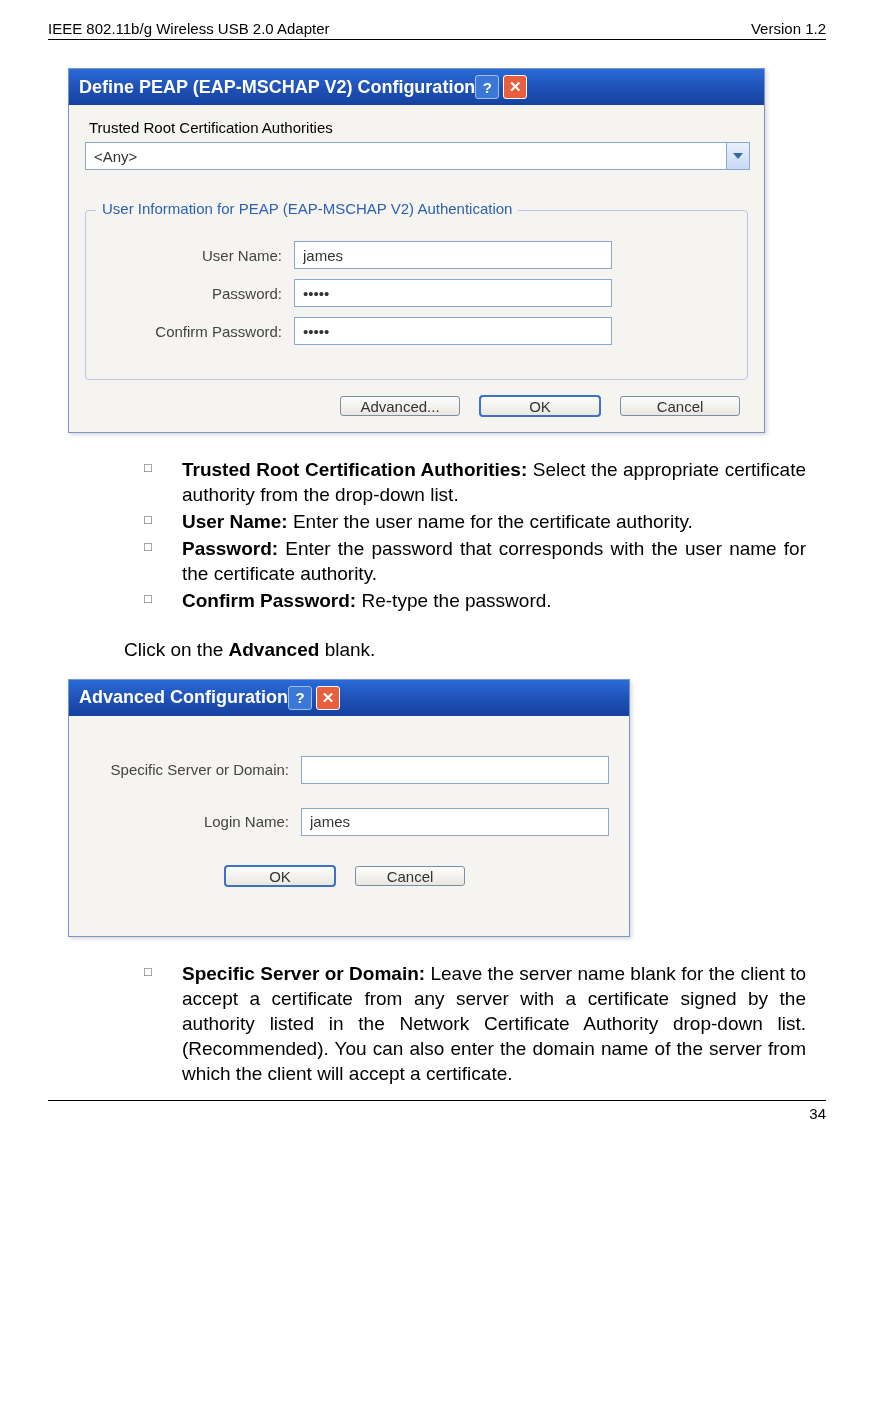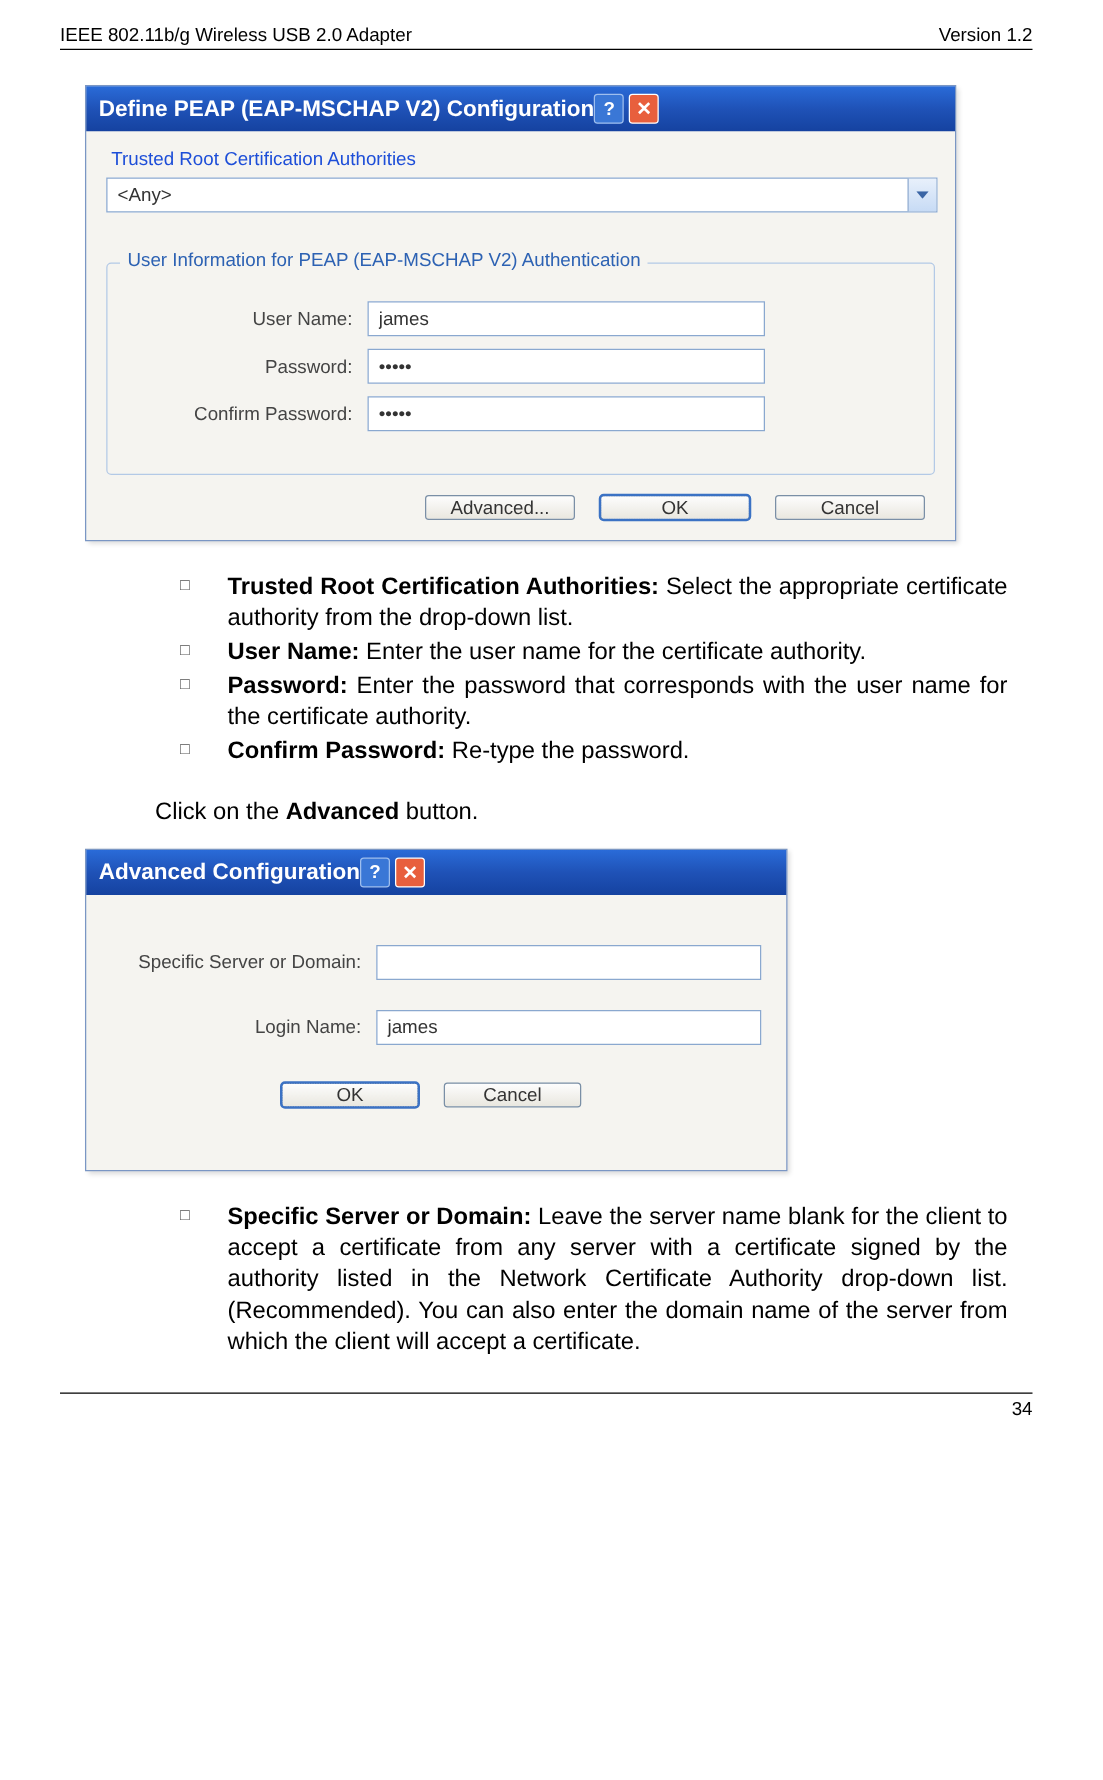--- a/index.html
+++ b/index.html
@@ -19,21 +19,21 @@
     font-size: 15px;
     border-bottom: 1px solid #000;
     padding-bottom: 2px;
     margin-bottom: 28px;
   }
   .footer-row {
     border-top: 1px solid #000;
     text-align: right;
     font-size: 15px;
     padding-top: 4px;
-    margin-top: 28px;
+    margin-top: 14px;
   }
   
   .window {
     border: 1px solid #7a96c4;
     background: #f5f4f0;
     box-shadow: 2px 2px 4px rgba(0,0,0,0.15);
     margin-left: 20px;
   }
   .win1 { width: 695px; }
   .win2 { width: 560px; margin-top: 10px; }
@@ -59,21 +59,21 @@
     justify-content: center;
     font-weight: bold;
     font-size: 15px;
     font-family: Arial;
   }
   .tb-help { background: #3a77d6; border: 1px solid #9fbfee; color:#fff;}
   .tb-close { background: #e85f3d; border: 1px solid #fff; color:#fff;}
   .win-body { padding: 10px 16px 16px 16px; }
   .lbl-top {
     font-size: 15px;
-    color: #1d4ed8;
+    color: #000000;
     margin: 4px 0 6px 4px;
   }
   .dropdown {
     display: flex;
     align-items: center;
     width: 100%;
     border: 1px solid #8aa8cf;
     background: #fff;
     height: 26px;
   }
@@ -243,21 +243,21 @@
     </div>
   </div>
 
   <div class="body-text">
     <ul class="bullets">
       <li><span class="bold">Trusted Root Certification Authorities:</span><span> Select the appropriate certificate authority from the drop-down list.</span></li>
       <li><span class="bold">User Name:</span><span> Enter the user name for the certificate authority.</span></li>
       <li><span class="bold">Password:</span><span> Enter the password that corresponds with the user name for the certificate authority.</span></li>
       <li><span class="bold">Confirm Password:</span><span> Re-type the password.</span></li>
     </ul>
-    <p class="para"><span>Click on the </span><span class="bold">Advanced</span><span> button.</span></p>
+    <p class="para"><span>Click on the </span><span class="bold">Advanced</span><span> blank.</span></p>
   </div>
 
   <div class="window win2">
     <div class="titlebar">
       <span>Advanced Configuration</span>
       <div class="tb-btns">
         <div class="tb-btn tb-help">?</div>
         <div class="tb-btn tb-close">✕</div>
       </div>
     </div>

